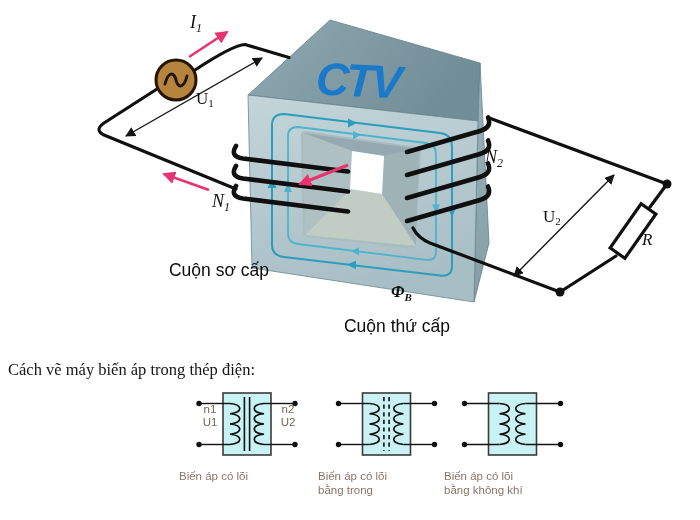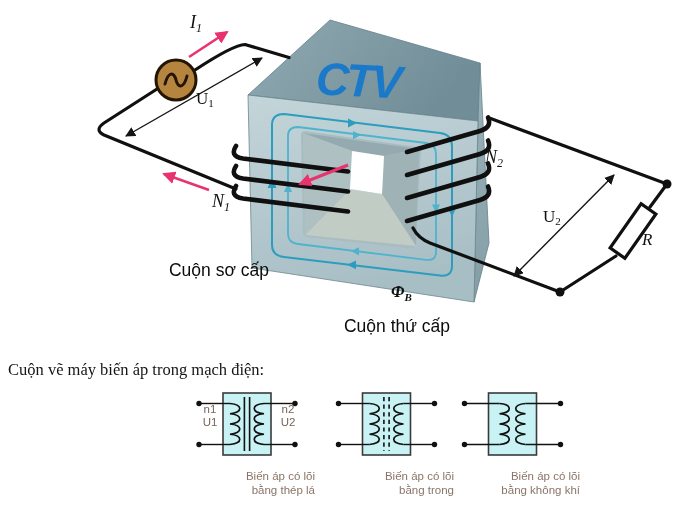--- a/index.html
+++ b/index.html
@@ -1,21 +1,21 @@
 <!DOCTYPE html>
 <html><head>
 <meta charset="utf-8">
 <style>
   html,body{margin:0;padding:0;background:#fff;}
   #stage{position:relative;width:700px;height:520px;background:#ffffff;overflow:hidden;
          font-family:"Liberation Sans",sans-serif;}
   svg text{user-select:none;}
   .heading{position:absolute;left:8px;top:360px;font-family:"Liberation Serif",serif;
            font-size:16.5px;color:#151515;white-space:nowrap;}
-  .caption{position:absolute;top:470px;width:136px;text-align:right;
+  .caption{position:absolute;top:470px;width:136px;text-align:left;
            font-family:"Liberation Sans",sans-serif;font-size:11.5px;line-height:13.5px;
            color:#8a7568;}
   .cap1{left:179px;} .cap2{left:318px;} .cap3{left:444px;}
 </style>
 </head>
 <body>
 
 <div id="stage">
 
   <svg width="700" height="352" viewBox="0 0 700 352" style="position:absolute;left:0;top:0;">
@@ -123,21 +123,21 @@
       <tspan>U</tspan><tspan dy="3" font-size="11">2</tspan>
     </text>
     <text x="642" y="245" font-family="Liberation Serif, serif" font-style="italic" font-size="17" fill="#111">R</text>
     <text x="391" y="297" font-family="Liberation Serif, serif" font-style="italic" font-weight="600" font-size="17" fill="#111">
       <tspan>Φ</tspan><tspan dy="4" font-size="11">B</tspan>
     </text>
     <text x="219" y="276" text-anchor="middle" font-family="Liberation Sans, sans-serif" font-size="17.5" fill="#0b0b0b">Cuộn sơ cấp</text>
     <text x="397" y="332" text-anchor="middle" font-family="Liberation Sans, sans-serif" font-size="17.5" fill="#0b0b0b">Cuộn thứ cấp</text>
   </svg>
 
-  <div class="heading">Cuộn vẽ máy biến áp trong mạch điện:</div>
+  <div class="heading">Cách vẽ máy biến áp trong thép điện:</div>
 
   <svg width="700" height="78" viewBox="0 385 700 78" style="position:absolute;left:0;top:385px;">
 
     <g>
       <rect x="223" y="393" width="48" height="62" fill="#c9f2f5" stroke="#3a3a3a" stroke-width="1.6"></rect>
       <g stroke="#111" stroke-width="1.4">
         <line x1="199" y1="403.5" x2="230" y2="403.5"></line>
           <line x1="264" y1="403.5" x2="295" y2="403.5"></line>
         <line x1="199" y1="444.5" x2="230" y2="444.5"></line>
           <line x1="264" y1="444.5" x2="295" y2="444.5"></line>
@@ -198,21 +198,20 @@
         <circle cx="464.5" cy="444.5" r="2.7"></circle>
           <circle cx="560.5" cy="444.5" r="2.7"></circle>
       </g>
       <path fill="none" stroke="#111" stroke-width="1.7" d="M499.5,403.5 c13,1 13,9.2 0,10.25 c13,1 13,9.2 0,10.25 c13,1 13,9.2 0,10.25 c13,1 13,9.2 0,10.25"></path>
       <path fill="none" stroke="#111" stroke-width="1.7" d="M525.5,403.5 c-13,1 -13,9.2 0,10.25 c-13,1 -13,9.2 0,10.25 c-13,1 -13,9.2 0,10.25 c-13,1 -13,9.2 0,10.25"></path>
     </g>
   </svg>
 
   <div class="caption cap1">
     <div>Biến áp có lõi</div>
-    <div>bằng thép lá</div>
   </div>
   <div class="caption cap2">
     <div>Biến áp có lõi</div>
     <div>bằng trong</div>
   </div>
   <div class="caption cap3">
     <div>Biến áp có lõi</div>
     <div>bằng không khí</div>
   </div>
 

